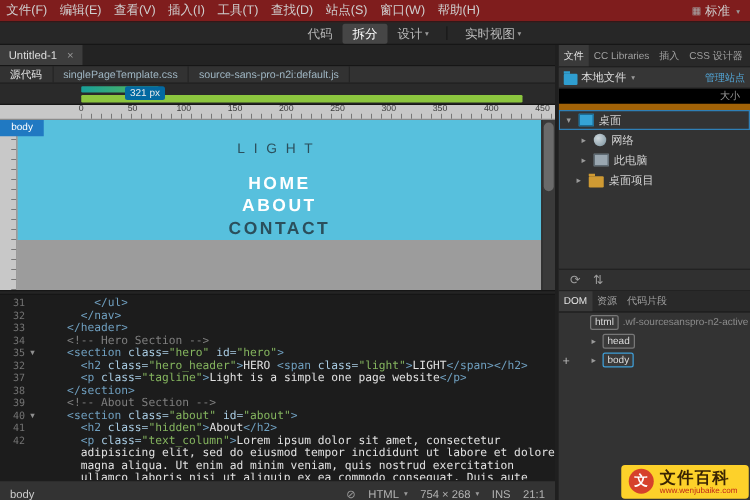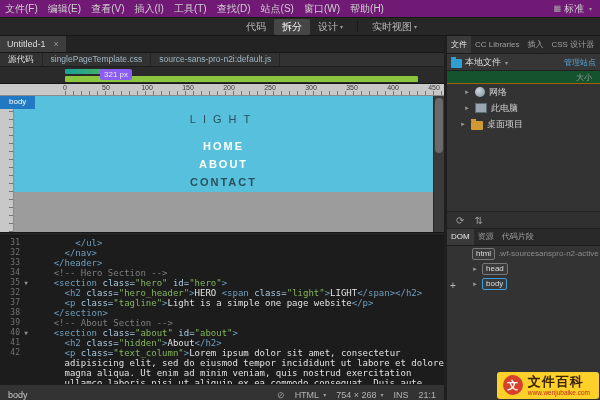--- a/index.html
+++ b/index.html
@@ -1,19 +1,19 @@
 <!DOCTYPE html>
 <html><head>
 <meta charset="utf-8">
 <style>
   html,body{margin:0;padding:0;background:#1a1a1a;}
   #app{position:relative;width:600px;height:400px;background:#2e2e2e;overflow:hidden;
        font-family:"Liberation Sans",sans-serif;-webkit-font-smoothing:antialiased;}
   
-  .menubar{position:absolute;top:0;left:0;right:0;height:17px;background:#701a75;
+  .menubar{position:absolute;top:0;left:0;right:0;height:17px;background:#7f1d1d;
            border-bottom:1px solid #191919;display:flex;align-items:center;}
   .menu-items{display:flex;align-items:center;}
   .menu-item{padding:0 5px;font-size:10px;color:#cfcfcf;line-height:17px;cursor:default;}
   .menu-right{margin-left:auto;margin-right:8px;display:flex;align-items:center;gap:3px;
               font-size:10px;color:#cfcfcf;}
   .ws-icon{font-size:8px;color:#a8a8a8;}
   .dd{font-size:6px;color:#9a9a9a;margin-left:2px;}
   
   .toolbar2{position:absolute;top:18px;left:0;right:0;height:18px;background:#272727;
             border-bottom:1px solid #161616;display:flex;align-items:center;padding-left:238px;box-sizing:border-box;}
@@ -26,36 +26,36 @@
   .tabbar{height:16px;background:#232323;border-bottom:1px solid #161616;display:flex;}
   .doctab{display:inline-flex;align-items:center;height:16px;padding:0 7px;background:#3d3d3d;
           color:#ddd;font-size:9px;gap:8px;}
   .tclose{color:#999;font-size:9px;}
   .relbar{height:13px;background:#323232;border-bottom:1px solid #1c1c1c;display:flex;align-items:center;}
   .rel-file{padding:0 8px;border-right:1px solid #242424;font-size:8.5px;color:#9fb6c3;line-height:13px;white-space:nowrap;}
   .rel-file.active{color:#e4e4e4;}
   .mqbar{position:relative;height:16px;background:#2a2a2a;border-bottom:1px solid #151515;}
   .mq1{position:absolute;left:65px;top:2px;width:62px;height:5px;background:linear-gradient(90deg,#18a09a,#5fb94d);border-radius:1px;}
   .mq2{position:absolute;left:65px;top:9px;width:353px;height:6px;background:#8cc63f;border-radius:1px;}
-  .mqlabel{position:absolute;left:100px;top:2px;background:#8b5cf6;color:#ededed;font-size:8px;
+  .mqlabel{position:absolute;left:100px;top:2px;background:#0369a1;color:#ededed;font-size:8px;
            padding:0 4px;border-radius:2px;line-height:11px;z-index:2;}
   .hruler{position:relative;height:11px;background:#c8c8c8;border-bottom:1px solid #8a8a8a;
           background-image:repeating-linear-gradient(90deg,#777 0 1px,transparent 1px 8px);
           background-size:100% 4px;background-repeat:no-repeat;background-position:65px 100%;}
   .ruler-num{position:absolute;top:0;font-size:7px;color:#3c3c3c;transform:translateX(-50%);line-height:8px;}
   
   .design{position:relative;height:136px;background:#9c9c9c;overflow:hidden;}
   .vruler{position:absolute;left:0;top:0;bottom:0;width:13px;background:#c8c8c8;border-right:1px solid #8a8a8a;
           background-image:repeating-linear-gradient(0deg,#777 0 1px,transparent 1px 8px);
           background-size:4px 100%;background-repeat:no-repeat;background-position:right 0;}
   .page{position:absolute;left:13px;right:10px;top:0;bottom:0;background:#fff;}
   .hero-sec{position:absolute;left:0;right:0;top:0;height:96px;}
   .site-title{padding-top:17px;text-align:center;font-size:11px;letter-spacing:7px;color:#2b4f5c;}
   .dnav-wrap{margin-top:12px;}
-  .dnav{height:18px;line-height:18px;font-weight:bold;font-size:11px;letter-spacing:2px;color:#fff;text-align:center;}
+  .dnav{height:18px;line-height:18px;font-weight:bold;font-size:14px;letter-spacing:2px;color:#fff;text-align:center;}
   .dnav.dark{color:#2b4f5c;}
   .gray-sec{position:absolute;left:0;right:0;top:96px;bottom:0;}
   .vsb{position:absolute;right:0;top:0;bottom:0;width:10px;background:#3a3a3a;border-left:1px solid #2a2a2a;}
   .vsb .thumb{margin:2px 1px;height:55px;background:#6a6a6a;border-radius:4px;}
   .tagbadge{position:absolute;left:0;top:0;background:#2079c2;color:#fff;font-size:8px;
             padding:1px 9px 2px;line-height:10px;}
   .vsplit{height:4px;background:#242424;border-top:1px solid #161616;border-bottom:1px solid #161616;box-sizing:border-box;}
   
   .code{height:148px;background:#1c1c1c;overflow:hidden;padding-top:2px;box-sizing:border-box;}
   .cl{display:flex;height:10px;line-height:10px;font-family:"DejaVu Sans Mono",monospace;font-size:9px;}
@@ -74,21 +74,21 @@
   
   #right{position:absolute;top:36px;left:447px;right:0;height:364px;background:#333;overflow:hidden;}
   .ptabs{display:flex;background:#292929;border-bottom:1px solid #1c1c1c;height:17px;}
   .ptab{padding:0 4px;line-height:17px;font-size:8px;color:#a0a0a0;white-space:nowrap;}
   .ptab.active{background:#3a3a3a;color:#e6e6e6;}
   .fhead{height:16px;background:#363636;border-bottom:1px solid #222;display:flex;align-items:center;
          padding:0 4px;gap:3px;}
   .fhlabel{font-size:9px;color:#ddd;display:flex;align-items:center;gap:2px;}
   .spacer{flex:1;}
   .manage{font-size:8px;color:#53a7d8;cursor:pointer;font-family:Liberation Serif, serif;}
-  .fcols{height:12px;background:#14532d;border-bottom:1px solid #a16207;display:flex;align-items:flex-end;
+  .fcols{height:12px;background:#000000;border-bottom:5px solid #a16207;display:flex;align-items:flex-start;
          padding:0 8px;font-size:8px;color:#9a9a9a;}
   .ftree{height:64px;}
   .frow{height:16px;display:flex;align-items:center;gap:4px;font-size:9px;color:#d2d2d2;box-sizing:border-box;}
   .frow.sel{outline:1px solid #2f7fb6;outline-offset:-1px;}
   .arrow{font-size:7px;color:#9a9a9a;width:8px;text-align:center;flex:none;}
   .ficon{width:12px;height:10px;display:inline-block;position:relative;flex:none;box-sizing:border-box;}
   .i-desktop{background:#35a3d6;border:1px solid #1b6c96;}
   .i-computer{background:#9aa7b0;border:1px solid #5f6b73;}
   .i-network{border-radius:50%;background:radial-gradient(circle at 35% 35%,#cfd8dc,#78909c);width:10px;height:10px;}
   .i-folder{background:#cf9a33;border-radius:1px;height:9px;margin-top:2px;}
@@ -325,20 +325,25 @@
       <span class="spacer"></span>
       <a class="manage">管理站点</a>
     </div>
 
     <div class="fcols">
       <span class="spacer"></span>
       <span>大小</span>
     </div>
 
     <div class="ftree">
+        <div class="frow sel" style="padding-left: 4px;">
+          <span class="arrow">▾</span>
+          <span class="ficon i-desktop"></span>
+          <span class="flabel">桌面</span>
+        </div>
         <div class="frow" style="padding-left: 16px;">
           <span class="arrow">▸</span>
           <span class="ficon i-network"></span>
           <span class="flabel">网络</span>
         </div>
         <div class="frow" style="padding-left: 16px;">
           <span class="arrow">▸</span>
           <span class="ficon i-computer"></span>
           <span class="flabel">此电脑</span>
         </div>

